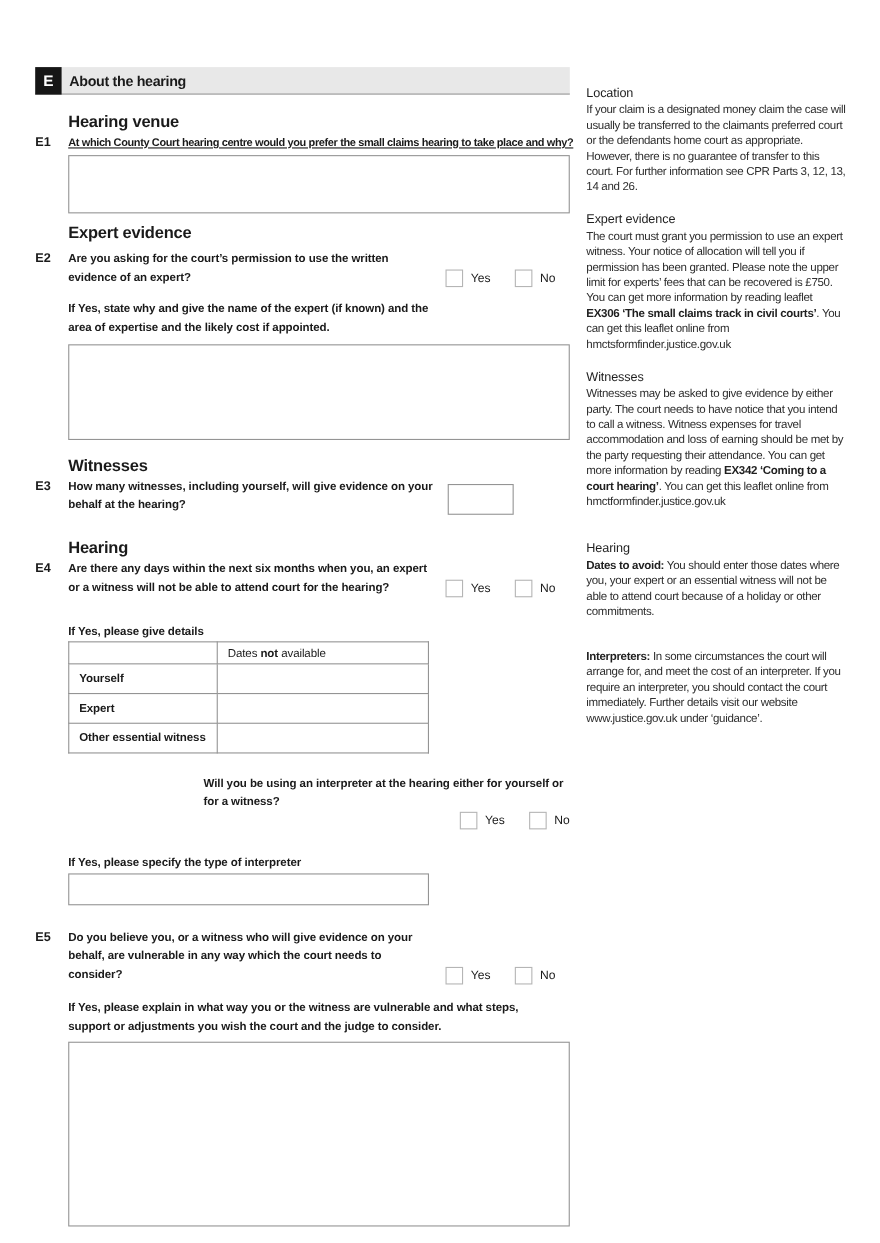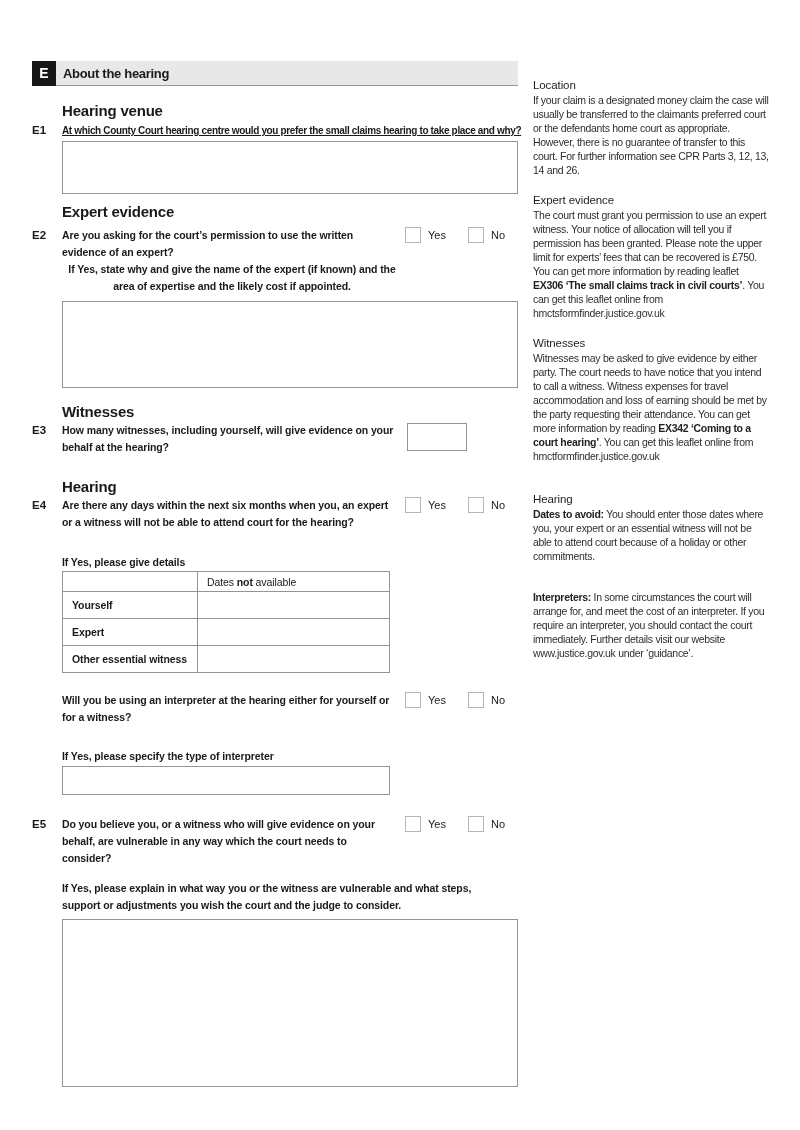--- a/index.html
+++ b/index.html
@@ -26,21 +26,21 @@
   .bar-title { font-weight:bold; font-size:13px; margin-left:7px; letter-spacing:-0.3px; }
   .notes-bar-title { font-size:12.5px; color:#333; margin-left:10px; }
 
   
   .content { padding-left:30px; width:486px; }
   .q-heading { font-weight:bold; font-size:15px; line-height:15px; letter-spacing:-0.2px; }
   .q-row { position:relative; }
   .q-num { position:absolute; left:-30px; top:0; font-weight:bold; font-size:11.5px; line-height:17px; }
   .q-text { font-weight:bold; font-size:10.5px; line-height:17px; letter-spacing:-0.1px; }
   .long-line { white-space:nowrap; font-size:10px; letter-spacing:-0.35px;text-decoration:underline; }
-  .with-cb { display:flex; align-items:flex-start; }
+  .with-cb { display:flex; align-items:flex-end; }
   .with-cb .q-text { width:333px; flex:none; }
   .cb-group { display:flex; margin-left:10px; margin-top:0; }
   .cb { display:flex; align-items:center; }
   .cb + .cb { margin-left:22px; }
   .cb-box {
     width:16px; height:16px; border:1px solid #b5b5b5; background:#fff;
     display:inline-block; flex:none;
   }
   .cb-label { font-weight:normal; font-size:11px; margin-left:7px; }
 
@@ -58,23 +58,23 @@
   .dates-table { border-collapse:collapse; width:328px; margin-top:0; table-layout:fixed; }
   .dates-table td { border:1px solid #949494; vertical-align:middle; }
   .dates-table .c1 { width:135px; padding-left:9px; font-weight:bold; font-size:10.5px; letter-spacing:-0.1px;margin-left:24px; }
   .dates-table .hdr-row td { height:20px; }
   .dates-table .data-row td { height:27px; }
   .dates-hdr { padding-left:9px; font-size:10.5px; font-weight:normal; letter-spacing:-0.1px; }
   .dates-hdr b { font-weight:bold; }
 
   
   .mt17{margin-top:17px;} .mt4{margin-top:4px;} .mt10{margin-top:10px;}
-  .mt8{margin-top:8px;} .mt12{text-align:center;} .mt16{margin-top:16px;}
+  .mt8{margin-top:8px;} .mt12{margin-top:12px;} .mt16{margin-top:16px;}
   .mt3{margin-top:3px;} .mt23{margin-top:23px;}
-  .mt19{margin-top:19px;} .mt22{margin-top:22px;} .mt21{margin-top:21px;}
+  .mt19{margin-top:19px;flex-direction:column;} .mt22{margin-top:22px;} .mt21{margin-top:21px;}
   .mt13{margin-top:13px;}
 
   
   .note-h { font-weight:normal; font-size:11.5px; line-height:14px; color:#1f1f1f; letter-spacing:-0.1px; }
   .note-p { font-size:10.5px; line-height:14px; color:#2e2e2e; letter-spacing:-0.3px; margin-top:1px; }
   .note-p b { font-weight:bold; color:#1f1f1f; }
   .nmt17{margin-top:17px;} .nmt16{margin-top:16px;} .nmt29{margin-top:29px;} .nmt27{margin-top:27px;}
 </style>
 </head>
 <body>

